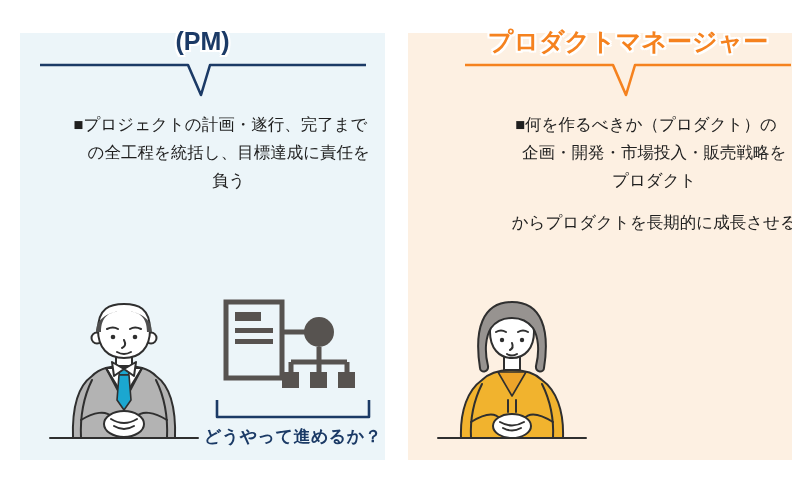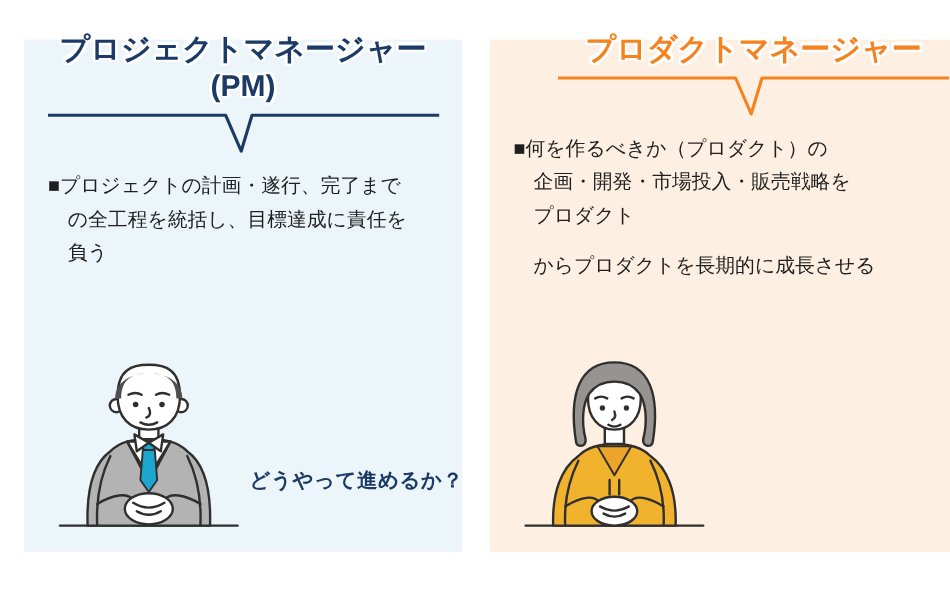--- a/index.html
+++ b/index.html
@@ -18,26 +18,26 @@
   .panel.right{left:408px;width:440px;background:var(--right-bg);}
   .title{
     margin:-7px 0 0 0;text-align:center;font-weight:bold;font-size:25px;line-height:1.24;
     text-shadow:-2px -2px 0 #fff,0 -2px 0 #fff,2px -2px 0 #fff,-2px 0 0 #fff,
                  2px 0 0 #fff,-2px 2px 0 #fff,0 2px 0 #fff,2px 2px 0 #fff;
   }
   .title .sub{display:block;}
   .c-navy{color:var(--navy);} .c-orange{color:var(--orange);}
   .pointer{display:block;margin:5px auto 0 auto;}
   .bullets{margin:10px 0 0 20px;font-size:16.5px;line-height:1.7;color:var(--text);}
-  .bullet{margin:0 0 14px 0;}
+  .bullet{margin:0 0 14px 16px;text-align:center;}
   .bl{white-space:nowrap;}
   .bl.cont{margin-left:1em;}
   .figure-row{position:absolute;left:0;right:0;bottom:12px;display:flex;align-items:flex-end;}
   .person{margin-left:24px;flex:0 0 auto;}
-  .icon-col{display:flex;flex-direction:row;align-items:center;margin-left:4px;width:170px;}
+  .icon-col{display:flex;flex-direction:column;align-items:center;margin-left:4px;width:170px;}
   .caption{font-weight:bold;font-size:17px;margin-top:5px;letter-spacing:0.5px;white-space:nowrap;}
   
   .stk{fill:none;stroke:var(--outline);stroke-width:2;stroke-linecap:round;stroke-linejoin:round;}
   .fill-w{fill:#fff;stroke:var(--outline);stroke-width:2;stroke-linejoin:round;}
   .fill-suit{fill:var(--suit);stroke:var(--outline);stroke-width:2;stroke-linejoin:round;}
   .fill-tie{fill:var(--tie);stroke:var(--outline);stroke-width:1.6;stroke-linejoin:round;}
   .fill-hairD{fill:var(--hair-dark);}
   .fill-hairG{fill:var(--hair-gray);stroke:var(--outline);stroke-width:2;stroke-linejoin:round;}
   .fill-card{fill:var(--cardigan);stroke:var(--outline);stroke-width:2;stroke-linejoin:round;}
   .fill-blouse{fill:var(--blouse);stroke:var(--outline);stroke-width:1.6;stroke-linejoin:round;}
@@ -46,21 +46,20 @@
   .ig-s4{fill:none;stroke:var(--icon-gray);stroke-width:4;stroke-linecap:round;}
   .brace-navy{stroke:var(--navy);} .brace-orange{stroke:var(--orange);}
 </style>
 </head>
 <body>
 
 <div class="canvas">
 
   <section class="panel left">
     <h2 class="title c-navy">
-      <span>プロジェクトマネージャー</span>
       <span class="sub">(PM)</span>
     </h2>
 
     <svg class="pointer" width="334" height="38" viewBox="0 0 334 38">
       <path d="M4,3 L152,3 L165,33 L174,3 L330,3" fill="none" class="brace-navy" stroke-width="2.6" stroke-linejoin="round"></path>
     </svg>
 
     <div class="bullets">
       <div class="bullet">
         <div class="bl">■プロジェクトの計画・遂行、完了まで</div>

